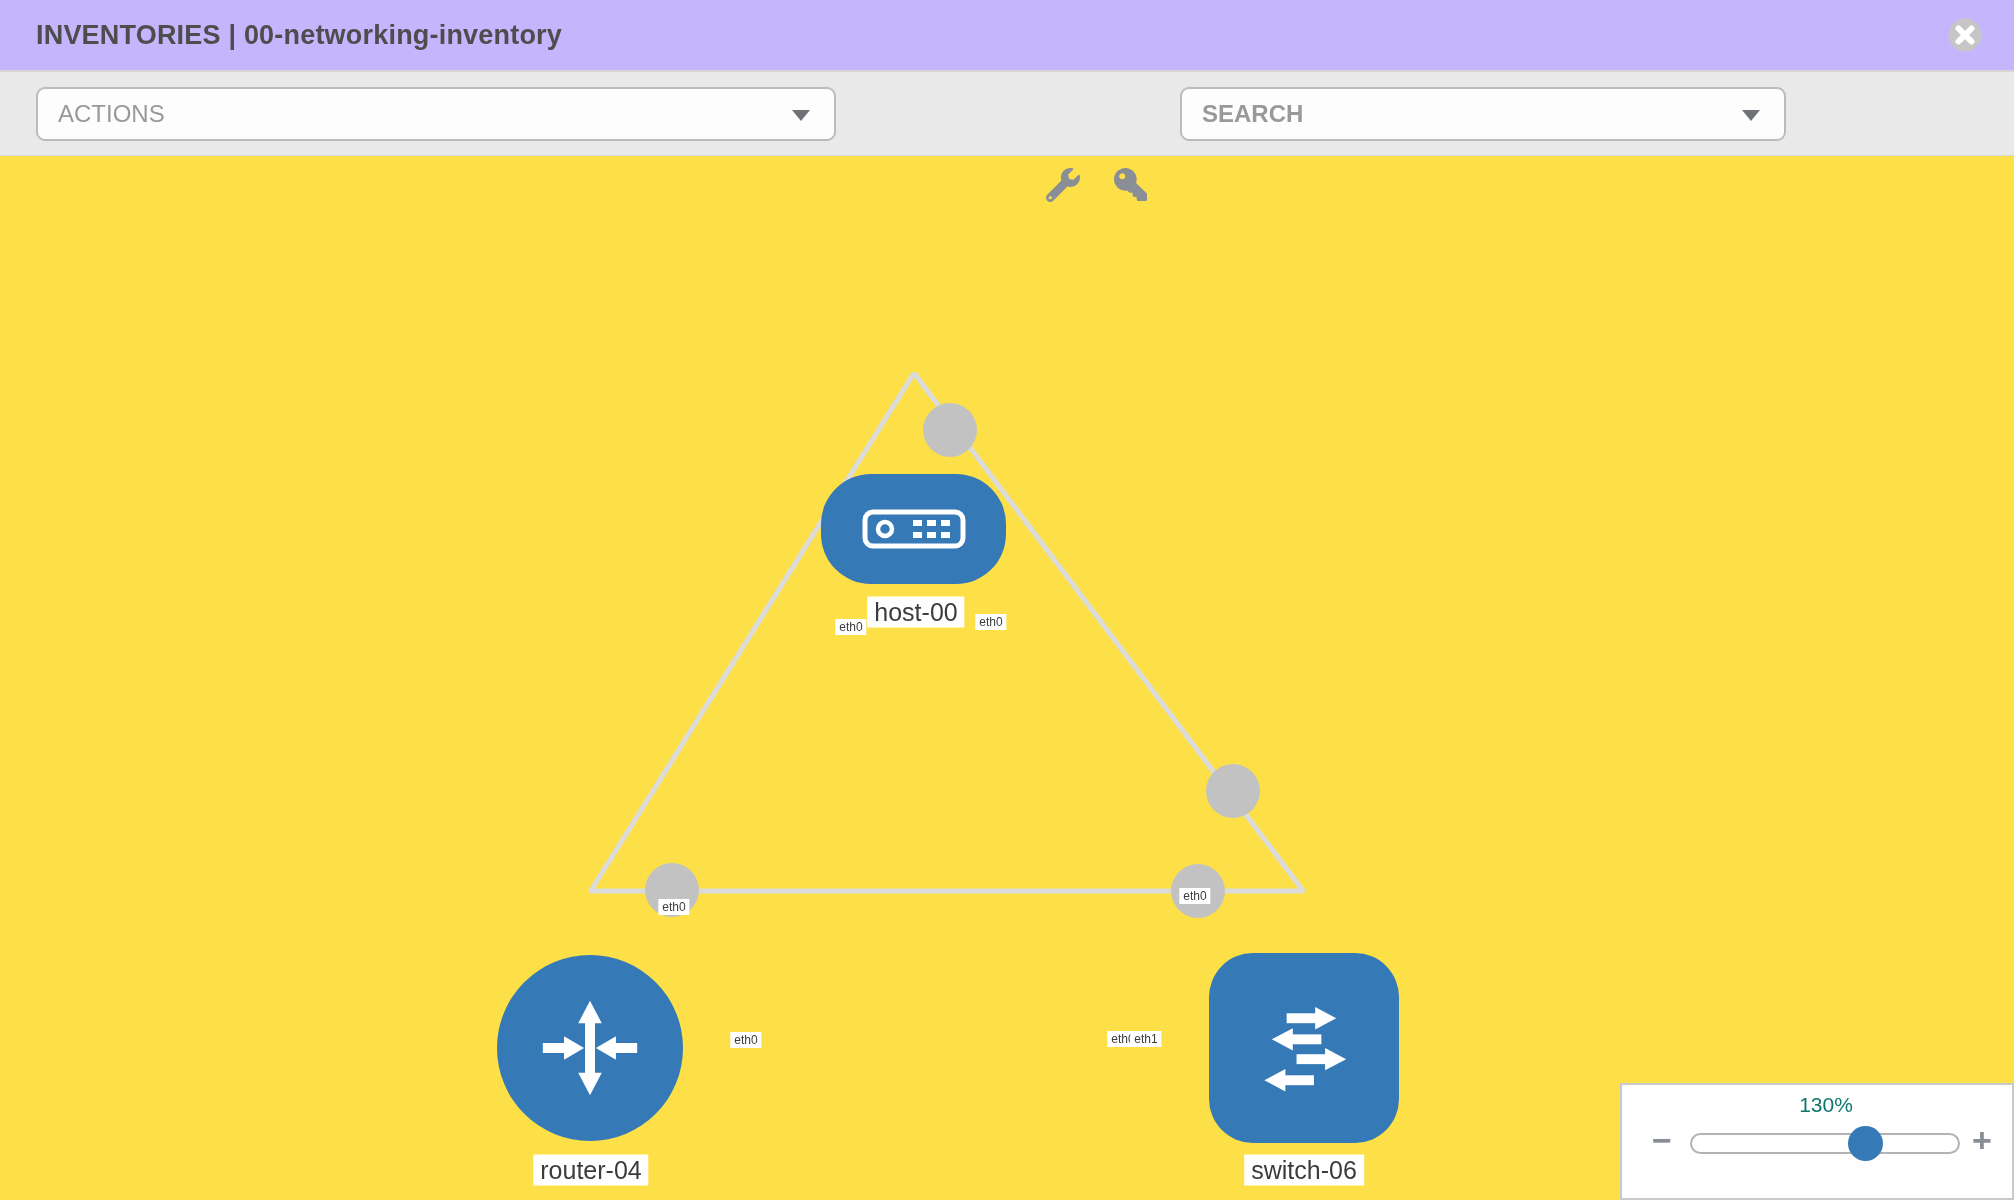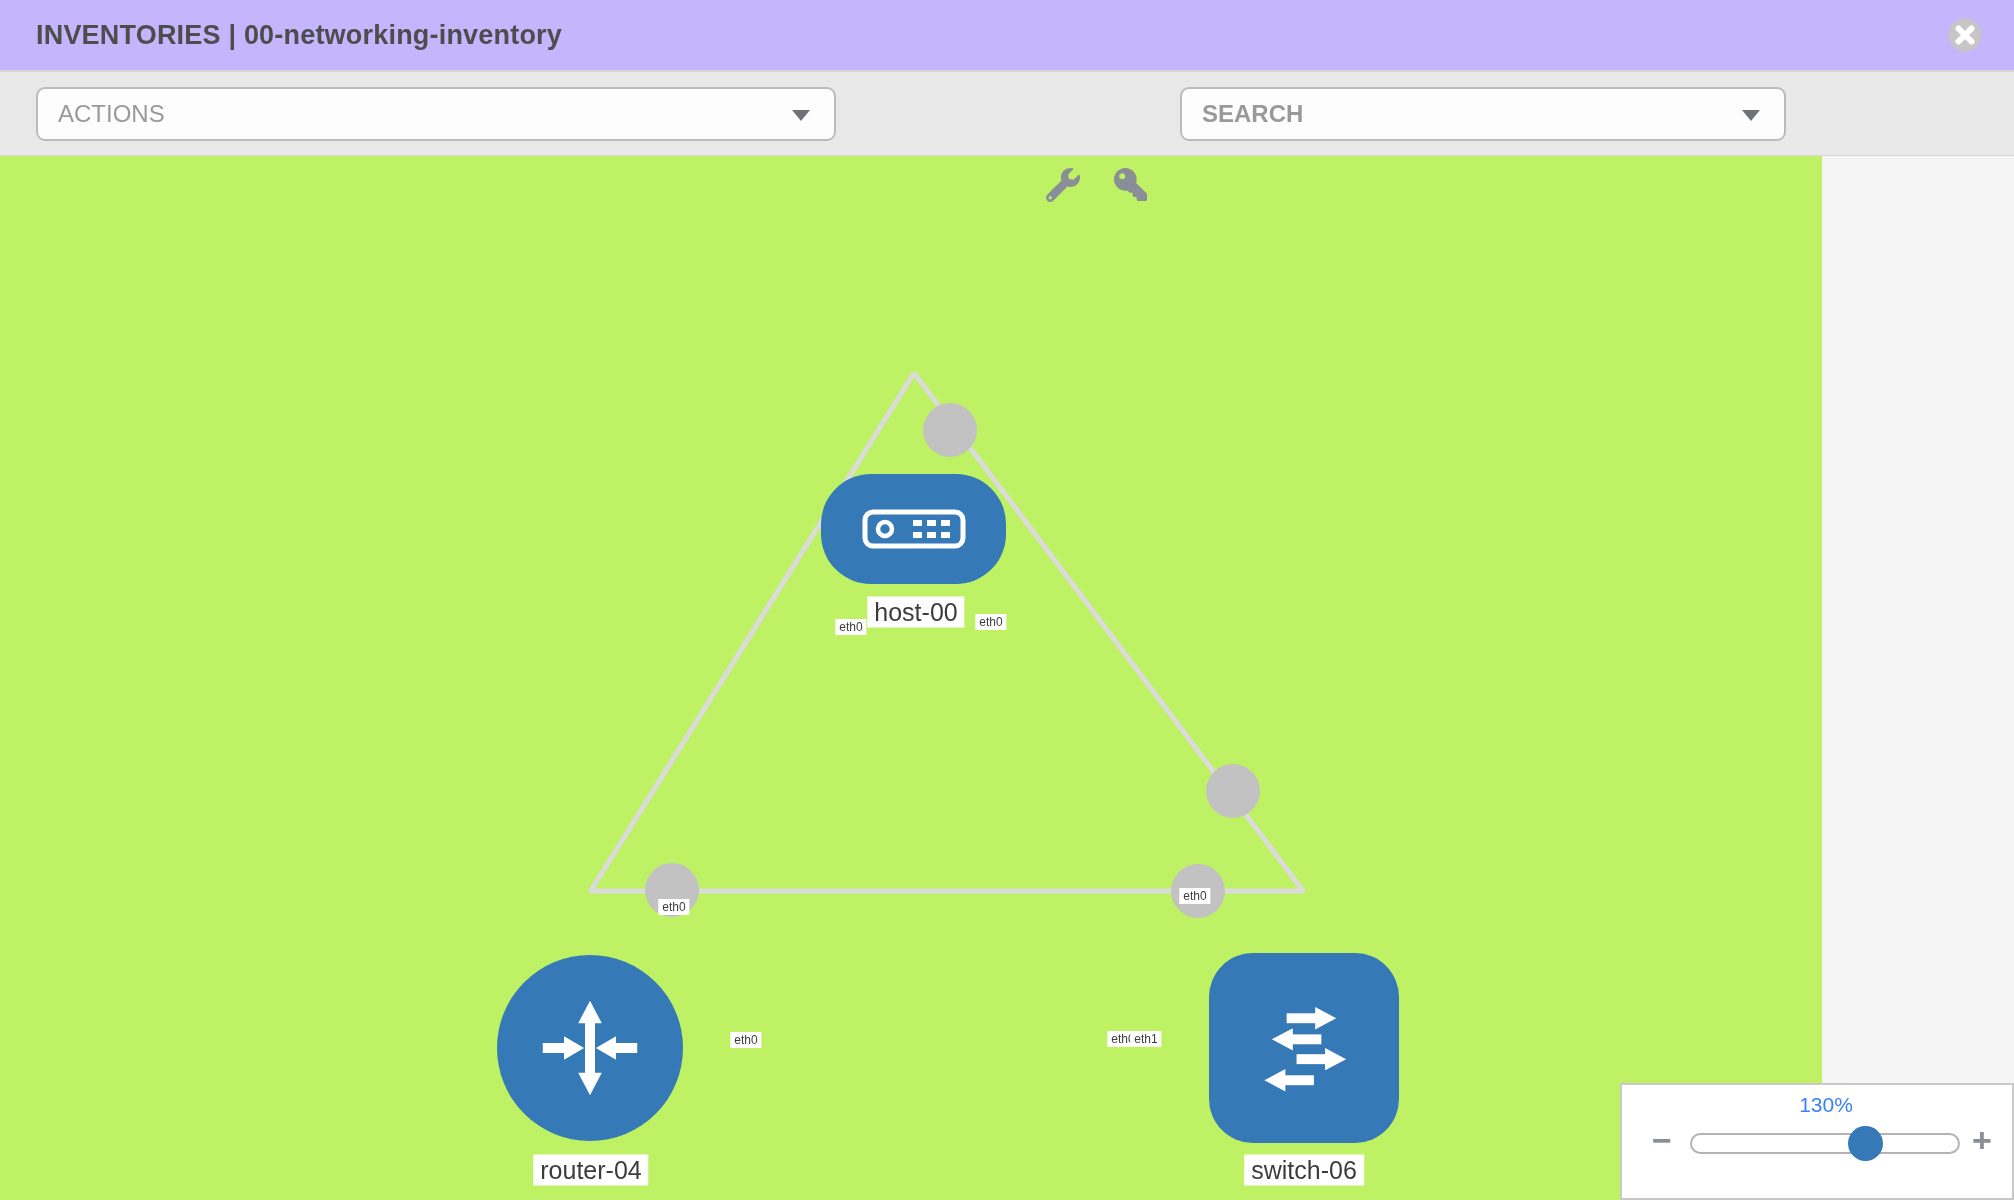--- a/index.html
+++ b/index.html
@@ -22,39 +22,39 @@
   .caret{position:absolute;right:24px;top:21px;width:0;height:0;
           border-left:9px solid transparent;border-right:9px solid transparent;
           border-top:11px solid #6f7377;}
   .actions-box{left:36px;width:800px;}
   .search-box{left:1180px;width:606px;font-weight:bold;}
   .tool-icon{position:absolute;top:96px;width:36px;height:36px;cursor:pointer;}
   .wrench{left:1046px;}
   .key{left:1114px;}
 
   
-  .canvas{position:absolute;top:156px;left:0;width:1822px;height:1044px;background:#bef264;}
+  .canvas{position:absolute;top:156px;left:0;width:2014px;height:1044px;background:#fde047;}
   .net-svg{position:absolute;top:0;left:0;z-index:1;}
 
   .node{position:absolute;z-index:2;cursor:pointer;}
   .node-host{left:821px;top:318px;width:185px;height:110px;background:#3679b7;border-radius:50px;}
   .node-router{left:497px;top:799px;width:186px;height:186px;background:#3679b7;border-radius:50%;}
   .node-switch{left:1209px;top:797px;width:190px;height:190px;background:#3679b7;border-radius:44px;}
   .node svg{position:absolute;left:50%;top:50%;transform:translate(-50%,-50%);}
 
   .lbl{position:absolute;transform:translate(-50%,-50%);background:#ffffff;color:#3c3c3c;
        white-space:nowrap;z-index:3;}
   .node-lbl{font-size:25px;padding:1px 7px;}
   .iface-lbl{font-size:12px;padding:1px 4px;}
 
   
   .zoom-panel{position:absolute;left:1620px;top:1083px;width:394px;height:117px;
        background:#ffffff;border:2px solid #c9c9c9;box-sizing:border-box;z-index:10;}
   .zoom-level{position:absolute;left:70px;top:8px;width:268px;text-align:center;
-       font-size:21px;color:#3b82f6;}
+       font-size:21px;color:#0f766e;}
   .zoom-minus,.zoom-plus{position:absolute;top:38px;font-size:34px;font-weight:bold;
        color:#8a8e96;cursor:pointer;line-height:34px;}
   .zoom-minus{left:30px;}
   .zoom-plus{left:350px;}
   .zoom-track{position:absolute;left:68px;top:48px;width:270px;height:21px;background:#fff;
        border:2px solid #b3b3b3;border-radius:12px;box-sizing:border-box;cursor:pointer;}
   .zoom-knob{position:absolute;left:226px;top:41px;width:35px;height:35px;border-radius:50%;
        background:#3679b7;cursor:grab;}
 </style>
 </head>

